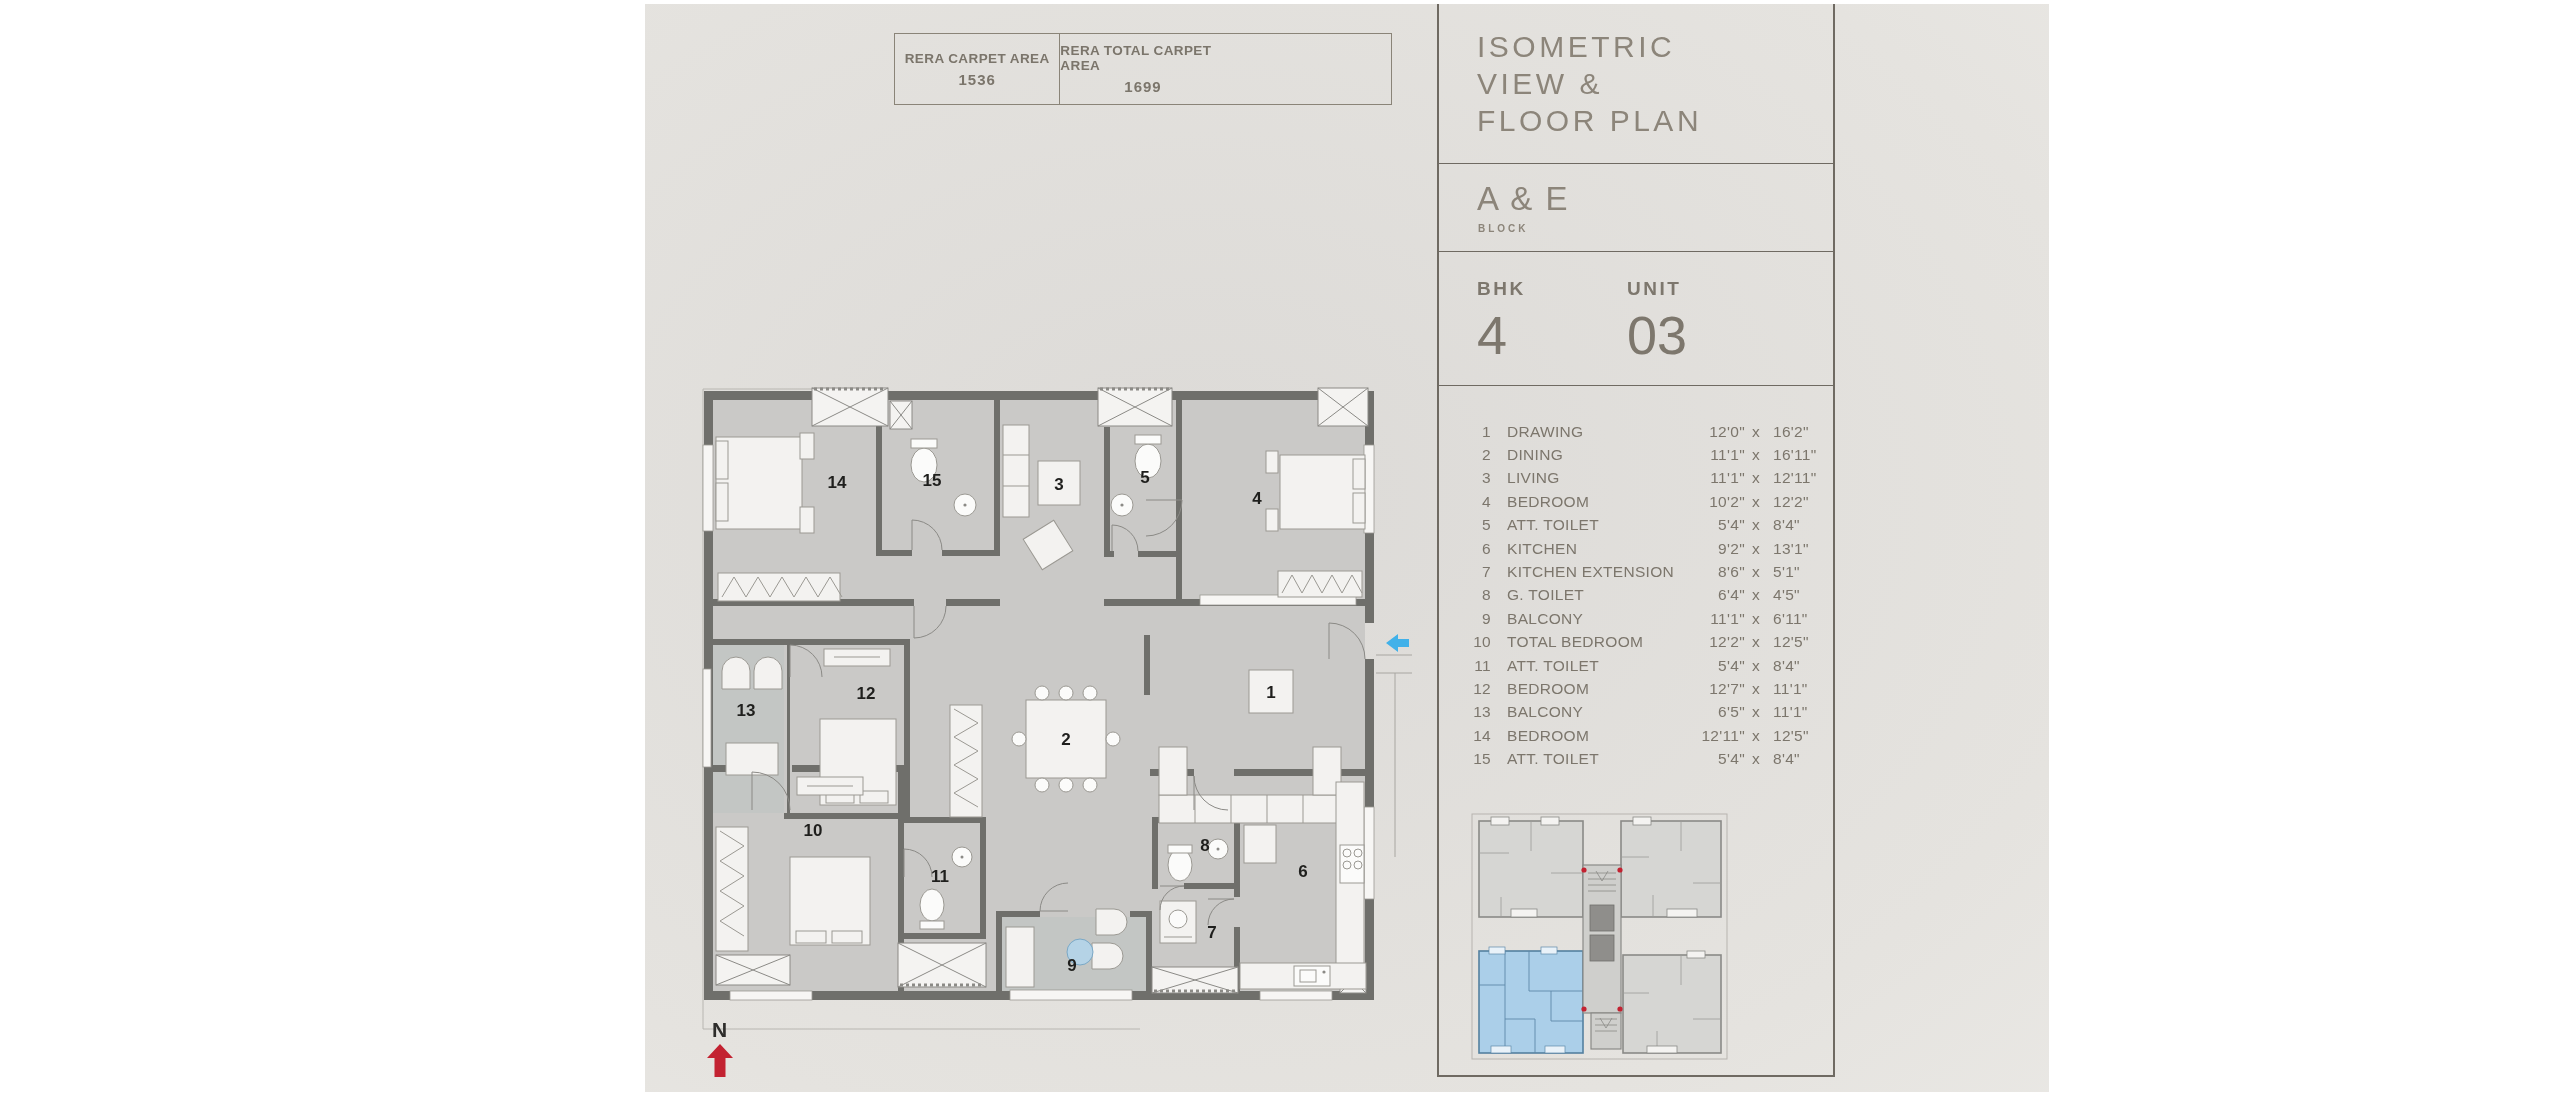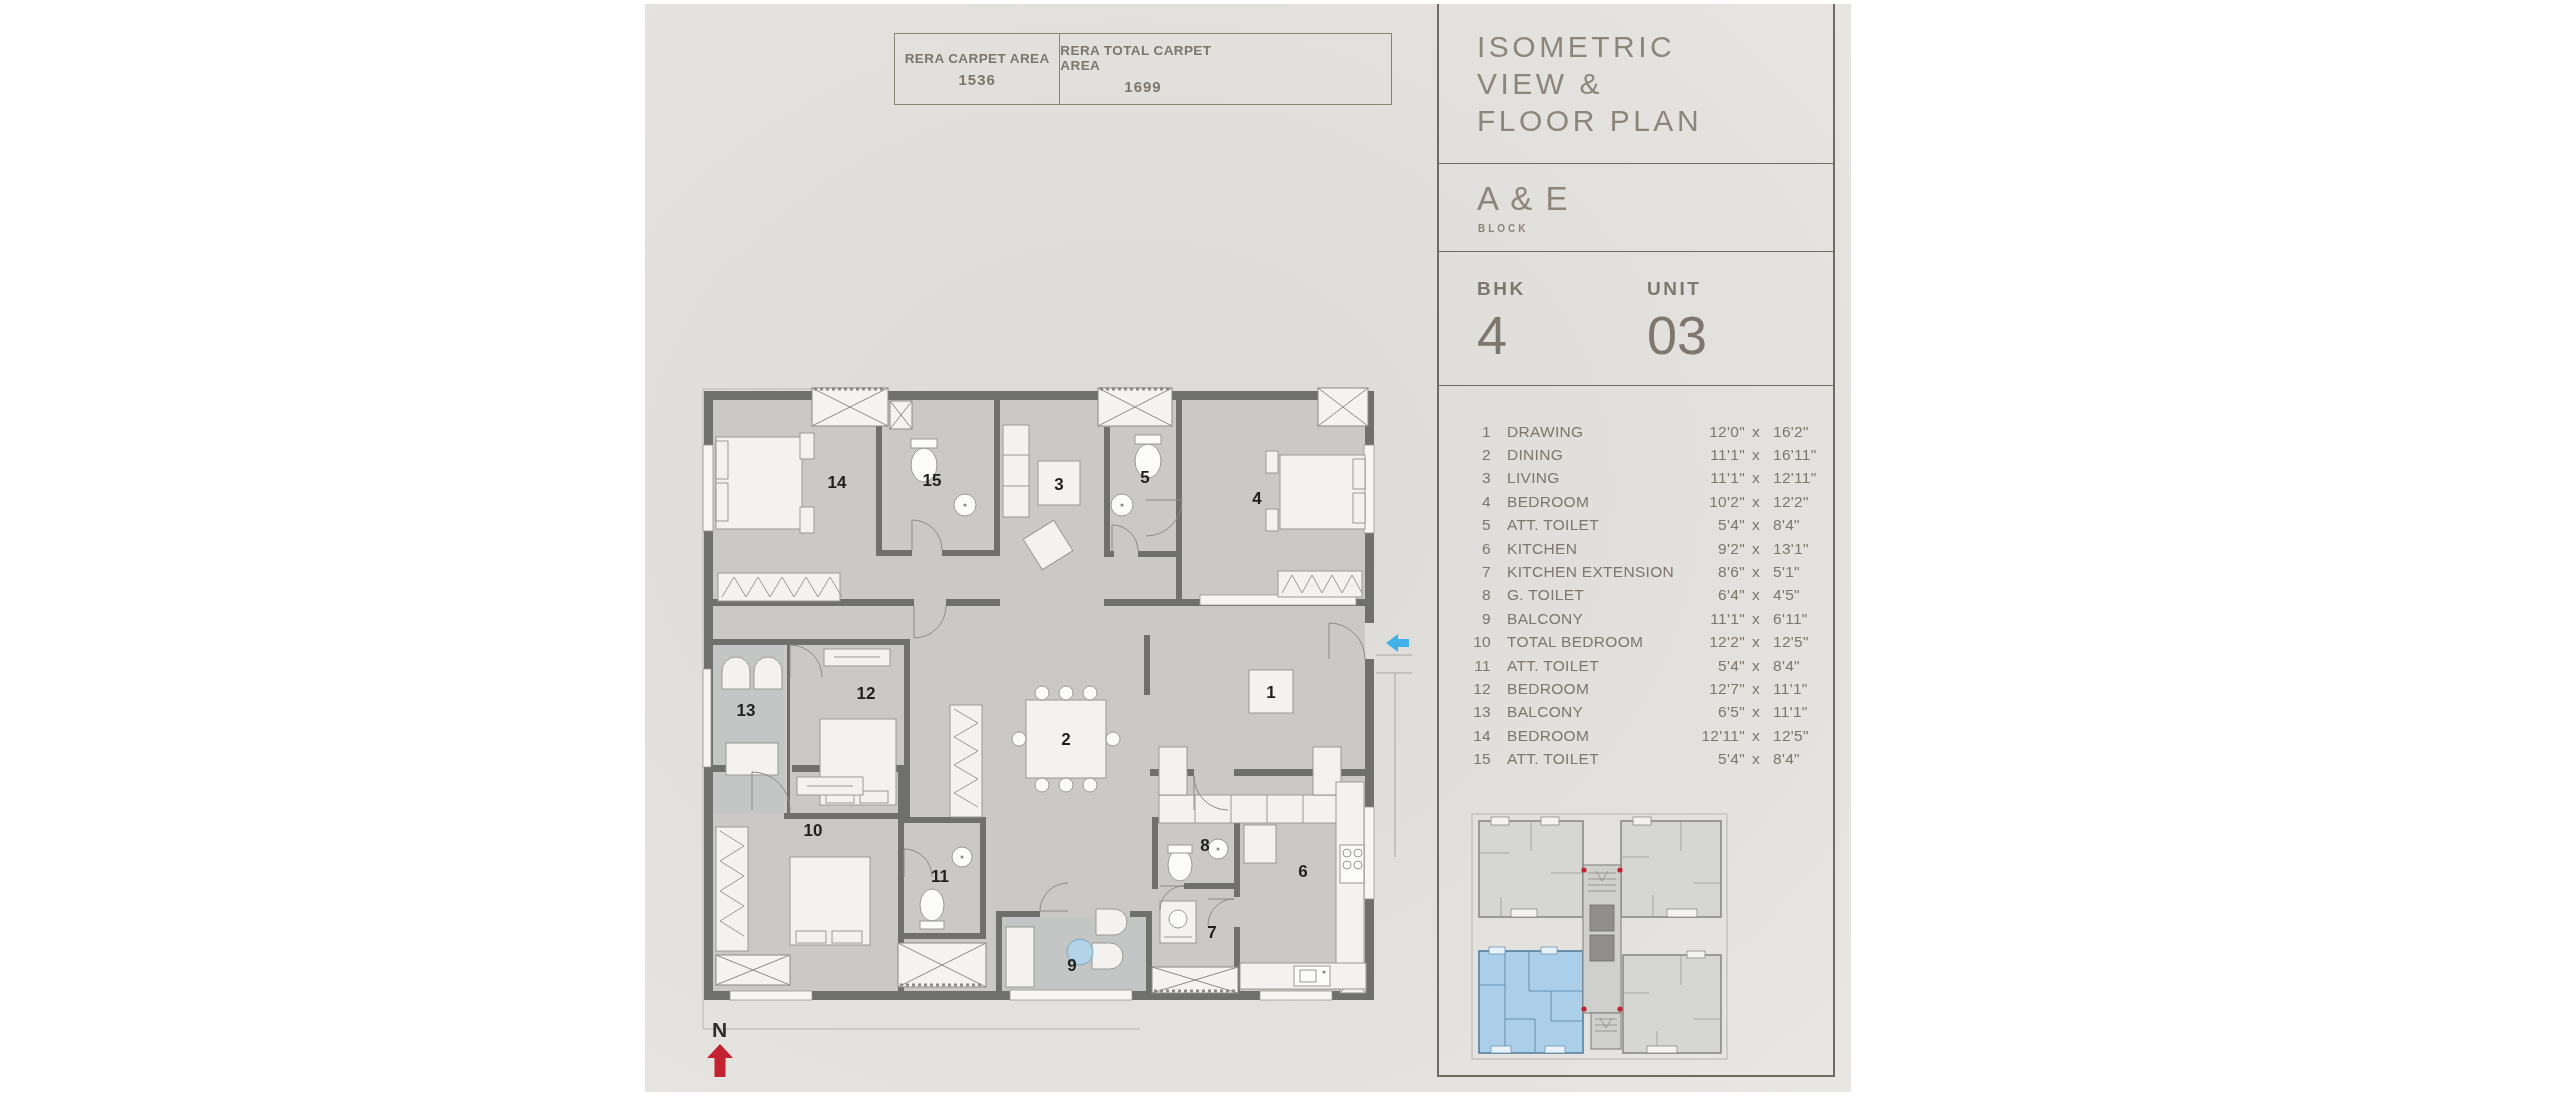--- a/index.html
+++ b/index.html
@@ -1,40 +1,40 @@
 <!DOCTYPE html>
 <html><head>
 <meta charset="utf-8">
 <style>
   html,body{margin:0;padding:0;}
   body{width:2560px;height:1111px;background:#ffffff;overflow:hidden;position:relative;
        font-family:"Liberation Sans", sans-serif;}
   
-  .content{position:absolute;left:645px;top:4px;width:1170px;height:1088px;
-    background:radial-gradient(ellipse 120% 110% at 40% 45%, #dcdad7 0%, #e5e3df 55%, #f0efec 100%);padding-left:36px;}
+  .content{position:absolute;left:645px;top:4px;width:1404px;height:1088px;
+    background:radial-gradient(ellipse 120% 110% at 40% 45%, #dcdad7 0%, #e5e3df 55%, #f0efec 100%);}
   
   .rera{position:absolute;left:249px;top:29px;width:496px;height:70px;
     border:1.6px solid #8a8478;display:grid;grid-template-columns:1fr 1fr 1fr;}
   .rera-cell{display:flex;flex-direction:column;align-items:center;justify-content:center;
     border-right:1.6px solid #8a8478;color:#7b756b;}
   .rera-cell:last-child{border-right:none;}
   .rera-label{font-size:13.5px;letter-spacing:.4px;font-weight:600;}
   .rera-value{font-size:15px;letter-spacing:1px;margin-top:5px;font-weight:600;text-align:right;}
   
   .panel{position:absolute;left:792px;top:0;width:394px;height:1071px;
     border-left:2px solid #6f6a62;border-right:2px solid #6f6a62;border-bottom:2px solid #6f6a62;}
   .p-s1{position:absolute;left:0;top:0;width:100%;height:160px;border-bottom:1.6px solid #6f6a62;box-sizing:border-box;}
   .p-title{margin:24px 0 0 38px;font-size:30px;line-height:37px;letter-spacing:3.5px;
     font-weight:400;color:#8c857a;}
   .p-s2{position:absolute;left:0;top:160px;width:100%;height:88px;border-bottom:1.6px solid #6f6a62;box-sizing:border-box;}
   .p-block{margin:16px 0 0 38px;font-size:33px;letter-spacing:2px;font-weight:300;color:#8c857a;}
   .p-block-sub{margin:5px 0 0 39px;font-size:10px;letter-spacing:3px;font-weight:700;color:#8c857a;}
   .p-s3{position:absolute;left:0;top:248px;width:100%;height:134px;border-bottom:1.6px solid #6f6a62;box-sizing:border-box;}
   .bhk-col{position:absolute;top:26px;}
-  .bhk-col.c1{left:38px;} .bhk-col.c2{left:208px;}
+  .bhk-col.c1{left:38px;} .bhk-col.c2{left:188px;}
   .bhk-label{font-size:19px;font-weight:700;letter-spacing:2.5px;color:#7d776d;}
   .bhk-value{font-size:54px;font-weight:200;color:#7d776d;margin-top:4px;}
   
   .dims{position:absolute;left:0;top:382px;width:100%;padding-top:34px;}
   .dim-row{display:grid;grid-template-columns:34px 186px 62px 22px 72px;
     padding-left:24px;height:23.4px;align-items:center;color:#7c766c;font-size:15.5px;letter-spacing:.3px;}
   .dim-row .c-no{text-align:right;padding-right:6px;}
   .dim-row .c-nm{padding-left:10px;}
   .dim-row .c-w{text-align:right;}
   .dim-row .c-sep{text-align:center;}

